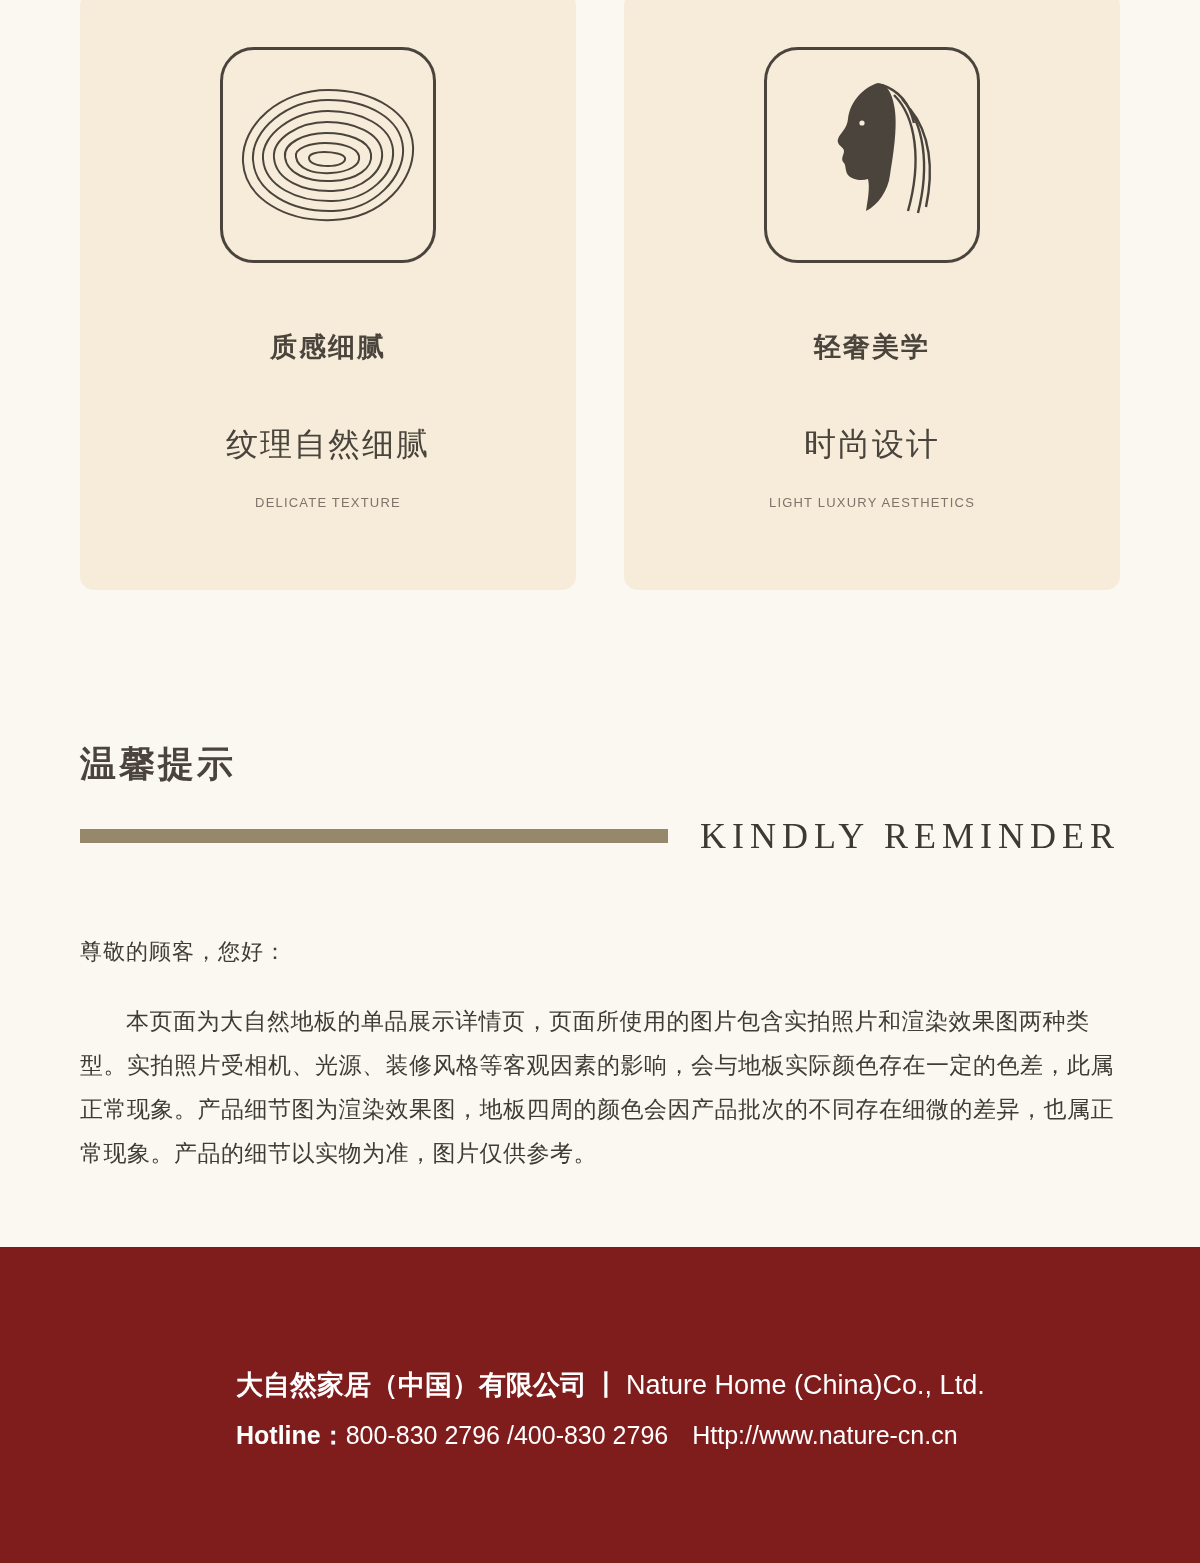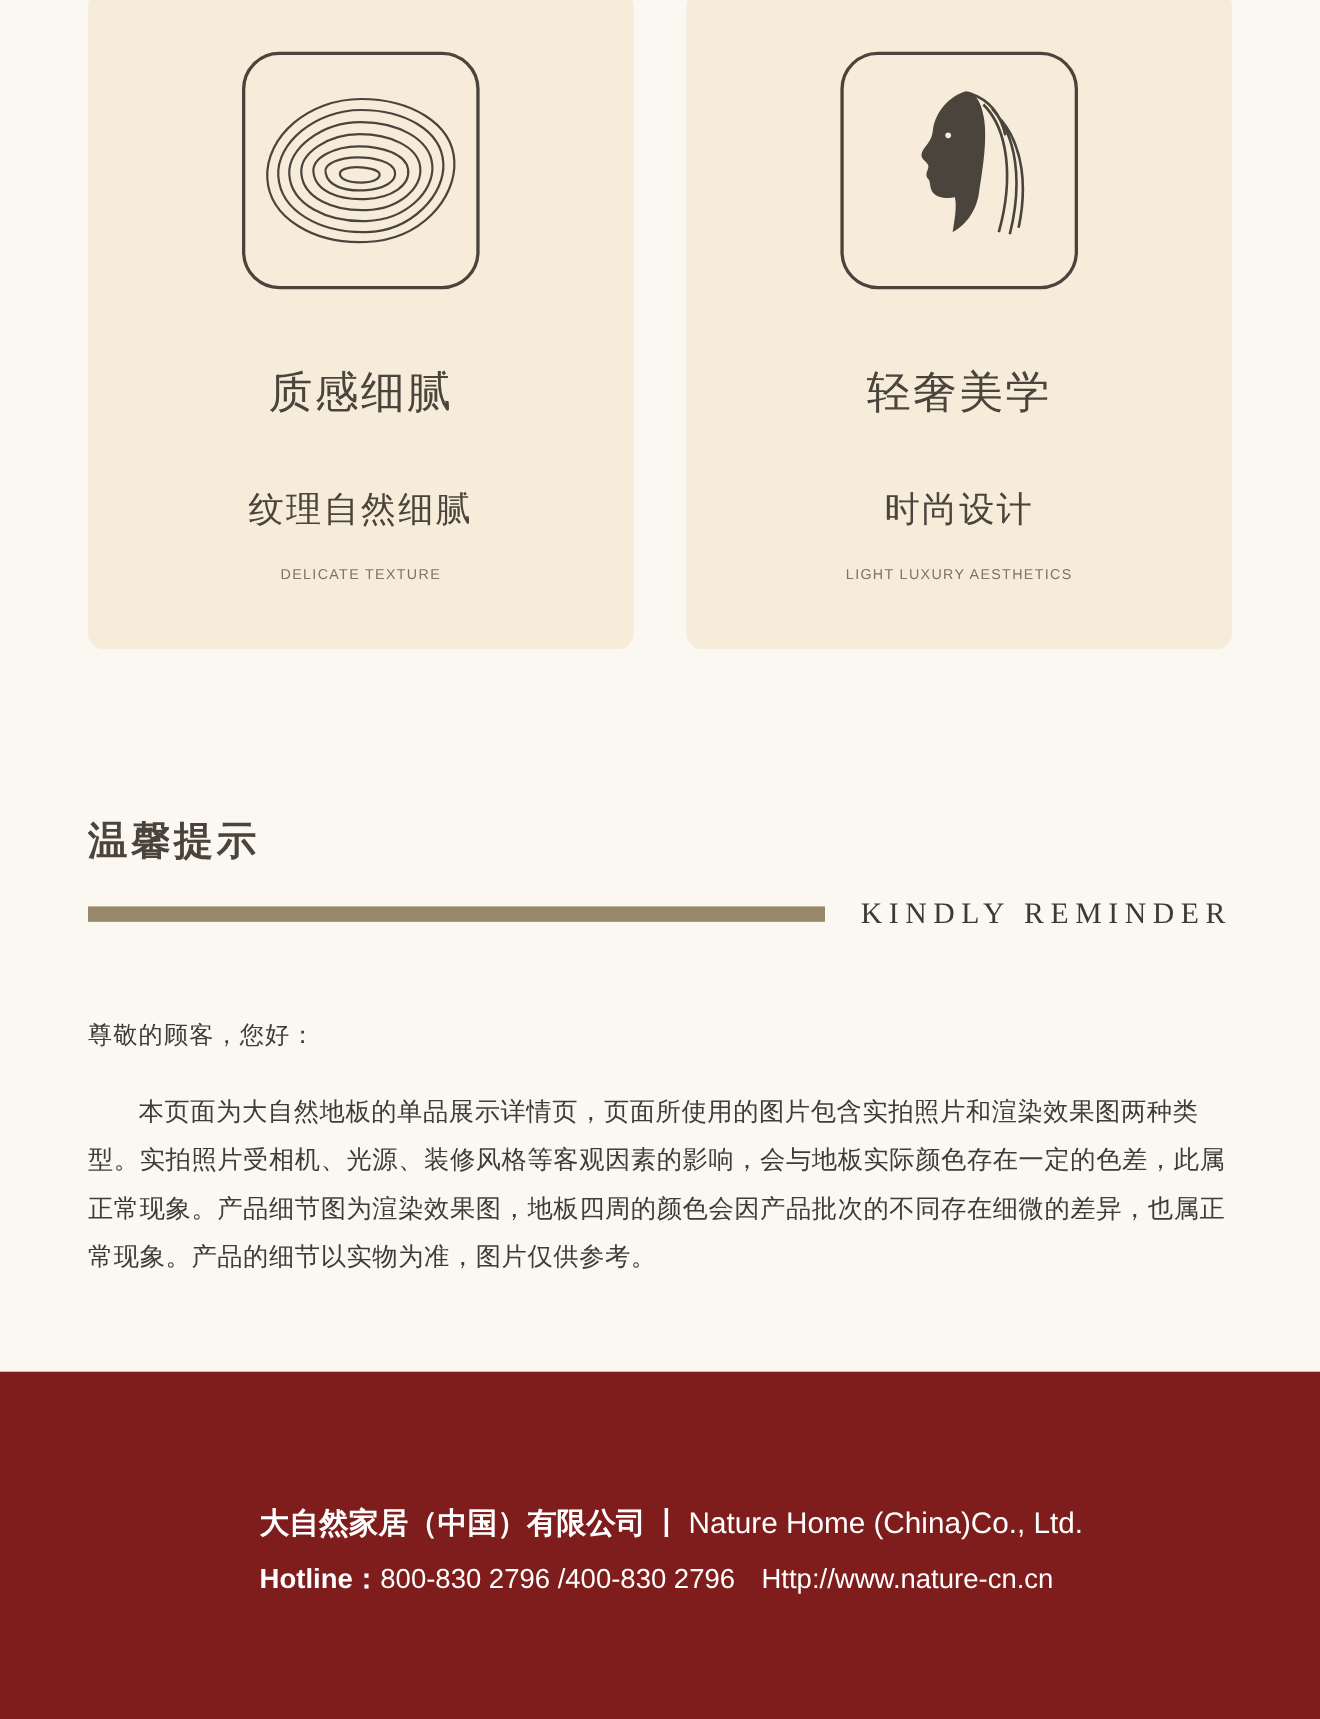--- a/index.html
+++ b/index.html
@@ -39,22 +39,22 @@
     width: 216px;
     height: 216px;
     border: 3px solid #4a443c;
     border-radius: 34px;
     display: flex;
     align-items: center;
     justify-content: center;
     box-sizing: border-box;
   }
   .card-title {
-    font-size: 40px;
-    font-weight: normal;
+    font-size: 27px;
+    font-weight: bold;
     color: #4a443c;
     letter-spacing: 2px;
     margin-top: 66px;
   }
   .card-sub {
     font-size: 32px;
     color: #4a443c;
     letter-spacing: 2px;
     margin-top: 58px;
     font-weight: 400;
@@ -83,21 +83,21 @@
     align-items: center;
     margin-top: 26px;
   }
   .reminder-bar {
     height: 14px;
     background: #96886a;
     width: 672px;
   }
   .reminder-en {
     font-family: "Liberation Serif", serif;
-    font-size: 27px;
+    font-size: 36px;
     color: #3d3a35;
     letter-spacing: 6px;
     margin-left: 32px;
     white-space: nowrap;
   }
   .greeting {
     font-size: 22px;
     color: #3f3b35;
     margin-top: 80px;
     letter-spacing: 1px;

